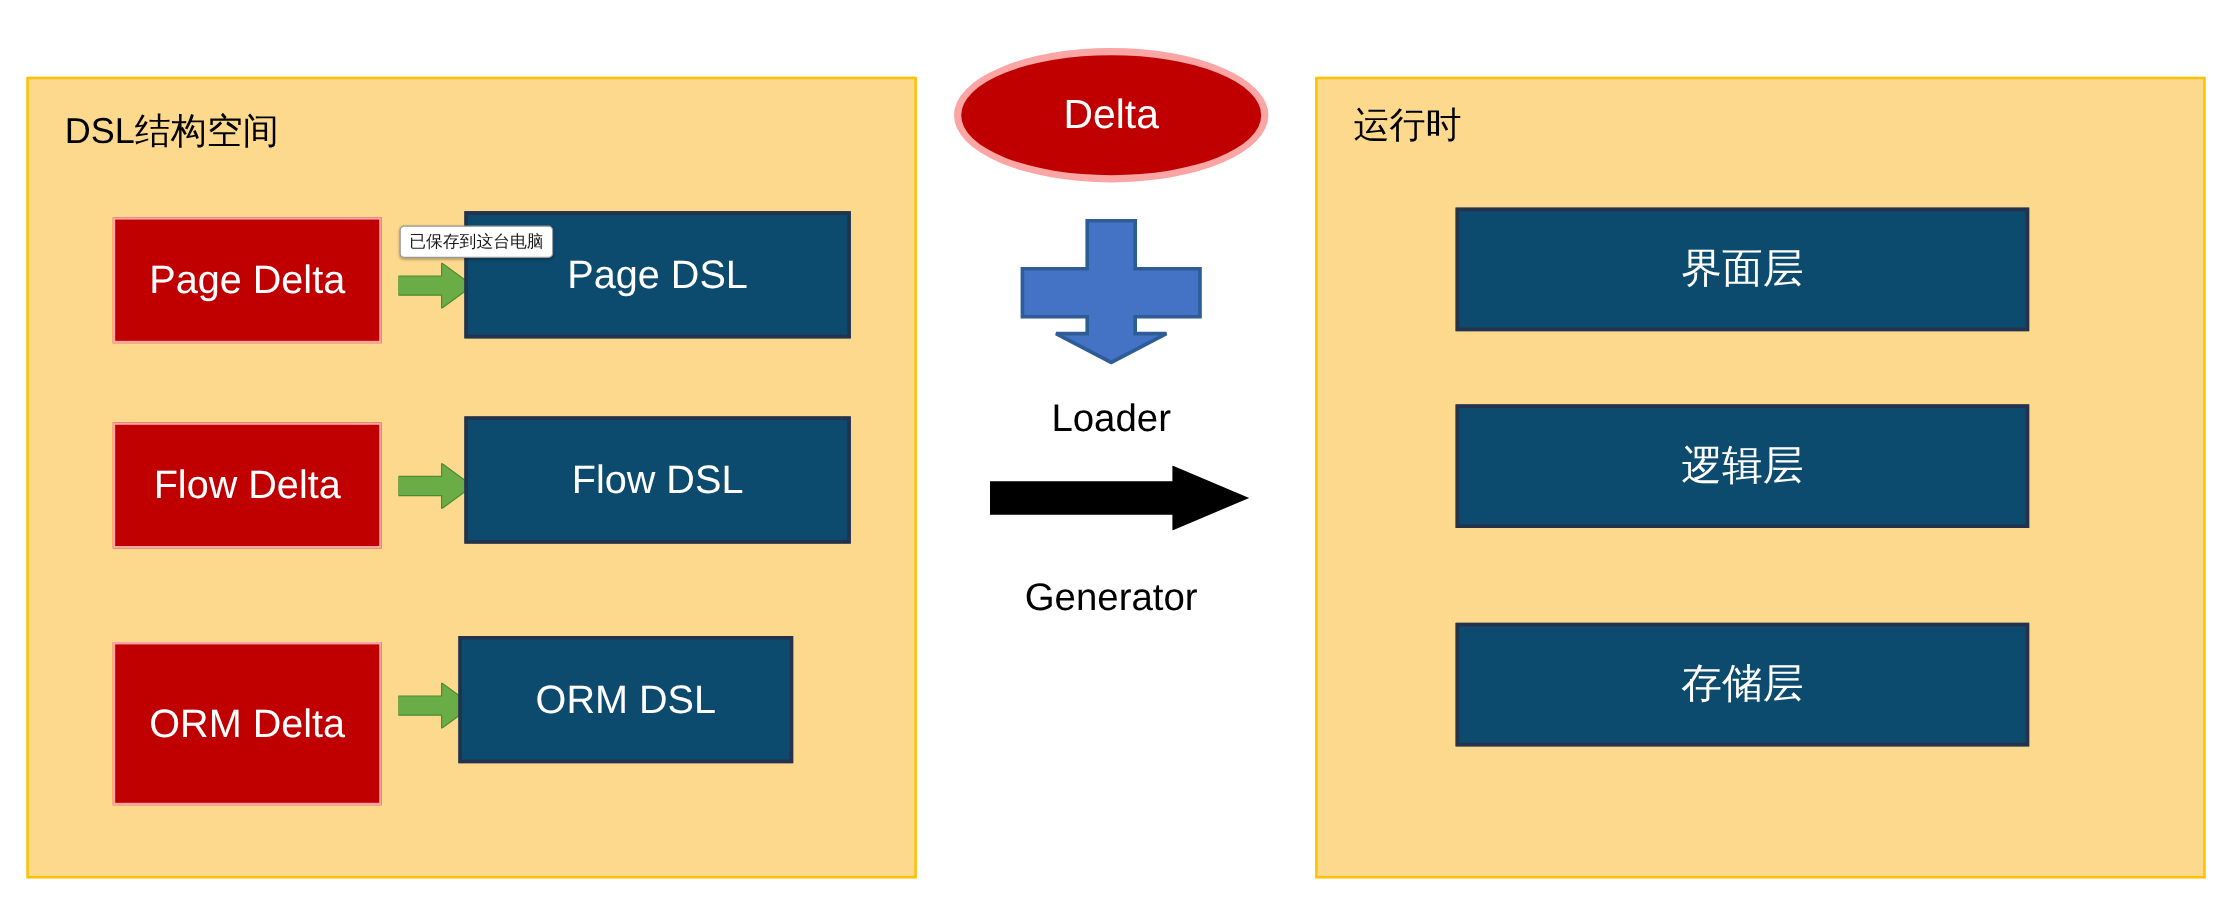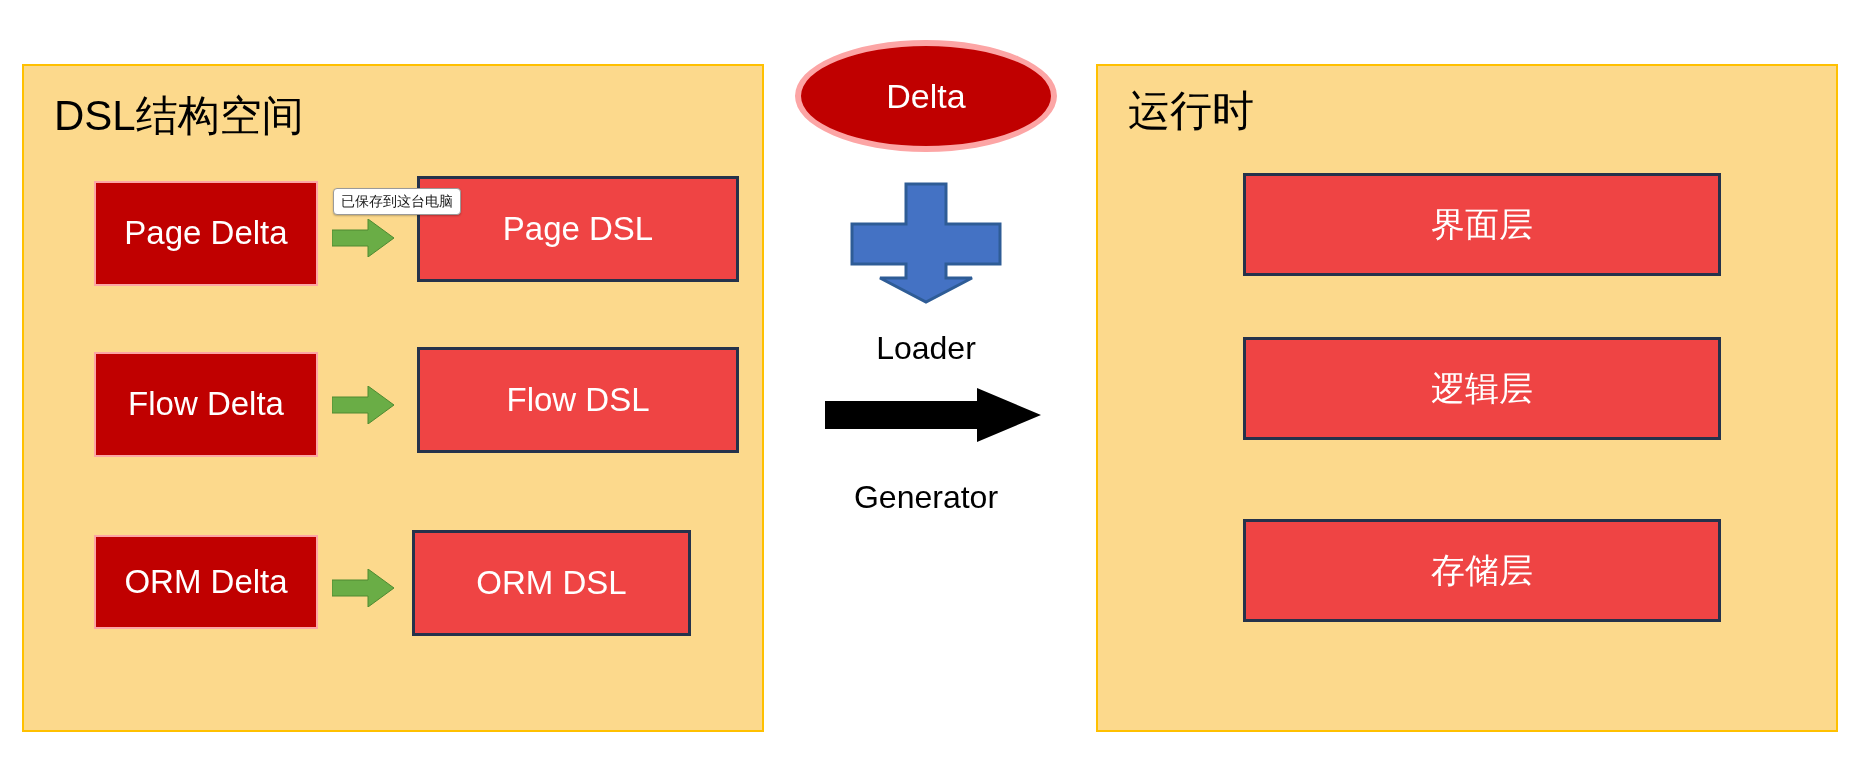--- a/index.html
+++ b/index.html
@@ -21,21 +21,21 @@
   
   .panel {
     position: absolute;
     background: #FCD98C;
     border: 2px solid #FFC000;
     box-sizing: border-box;
   }
   .panel-title {
     position: absolute;
     color: #000000;
-    font-size: 42px;
+    font-size: 30px;
     line-height: 1;
     white-space: nowrap;
   }
 
   
   .box {
     position: absolute;
     box-sizing: border-box;
     display: flex;
     align-items: center;
@@ -43,23 +43,22 @@
     color: #FFFFFF;
     font-size: 33px;
     line-height: 1.1;
     white-space: nowrap;
   }
   .box-red {
     background: #C00000;
     border: 2px solid #fca5a5;
   }
   .box-blue {
-    background: #ef4444;
+    background: #0c4a6e;
     border: 3px solid #25324B;
-    margin-left: 30px;
   }
   .box-cjk {
     font-size: 34px;
     font-family: Liberation Serif, serif;
   }
 
   
   .green-arrow {
     position: absolute;
   }
@@ -136,21 +135,21 @@
   <div class="green-arrow" style="left:332px; top:386px; width:62px; height:38px;">
     <svg width="62" height="38" viewBox="0 0 62 38" xmlns="http://www.w3.org/2000/svg">
       <polygon points="0,11 36,11 36,0 62,19 36,38 36,27 0,27" fill="#6AAD46" stroke="#4E8A31" stroke-width="1"></polygon>
     </svg>
   </div>
 
   <div class="box box-blue" style="left:387px; top:347px; width:322px; height:106px;">
     <span>Flow DSL</span>
   </div>
 
-  <div class="box box-red" style="left:94px; top:535px; width:224px; height:94px;">
+  <div class="box box-red" style="left:94px; top:535px; width:224px; height:136px;">
     <span>ORM Delta</span>
   </div>
 
   <div class="green-arrow" style="left:332px; top:569px; width:62px; height:38px;">
     <svg width="62" height="38" viewBox="0 0 62 38" xmlns="http://www.w3.org/2000/svg">
       <polygon points="0,11 36,11 36,0 62,19 36,38 36,27 0,27" fill="#6AAD46" stroke="#4E8A31" stroke-width="1"></polygon>
     </svg>
   </div>
 
   <div class="box box-blue" style="left:382px; top:530px; width:279px; height:106px;">

